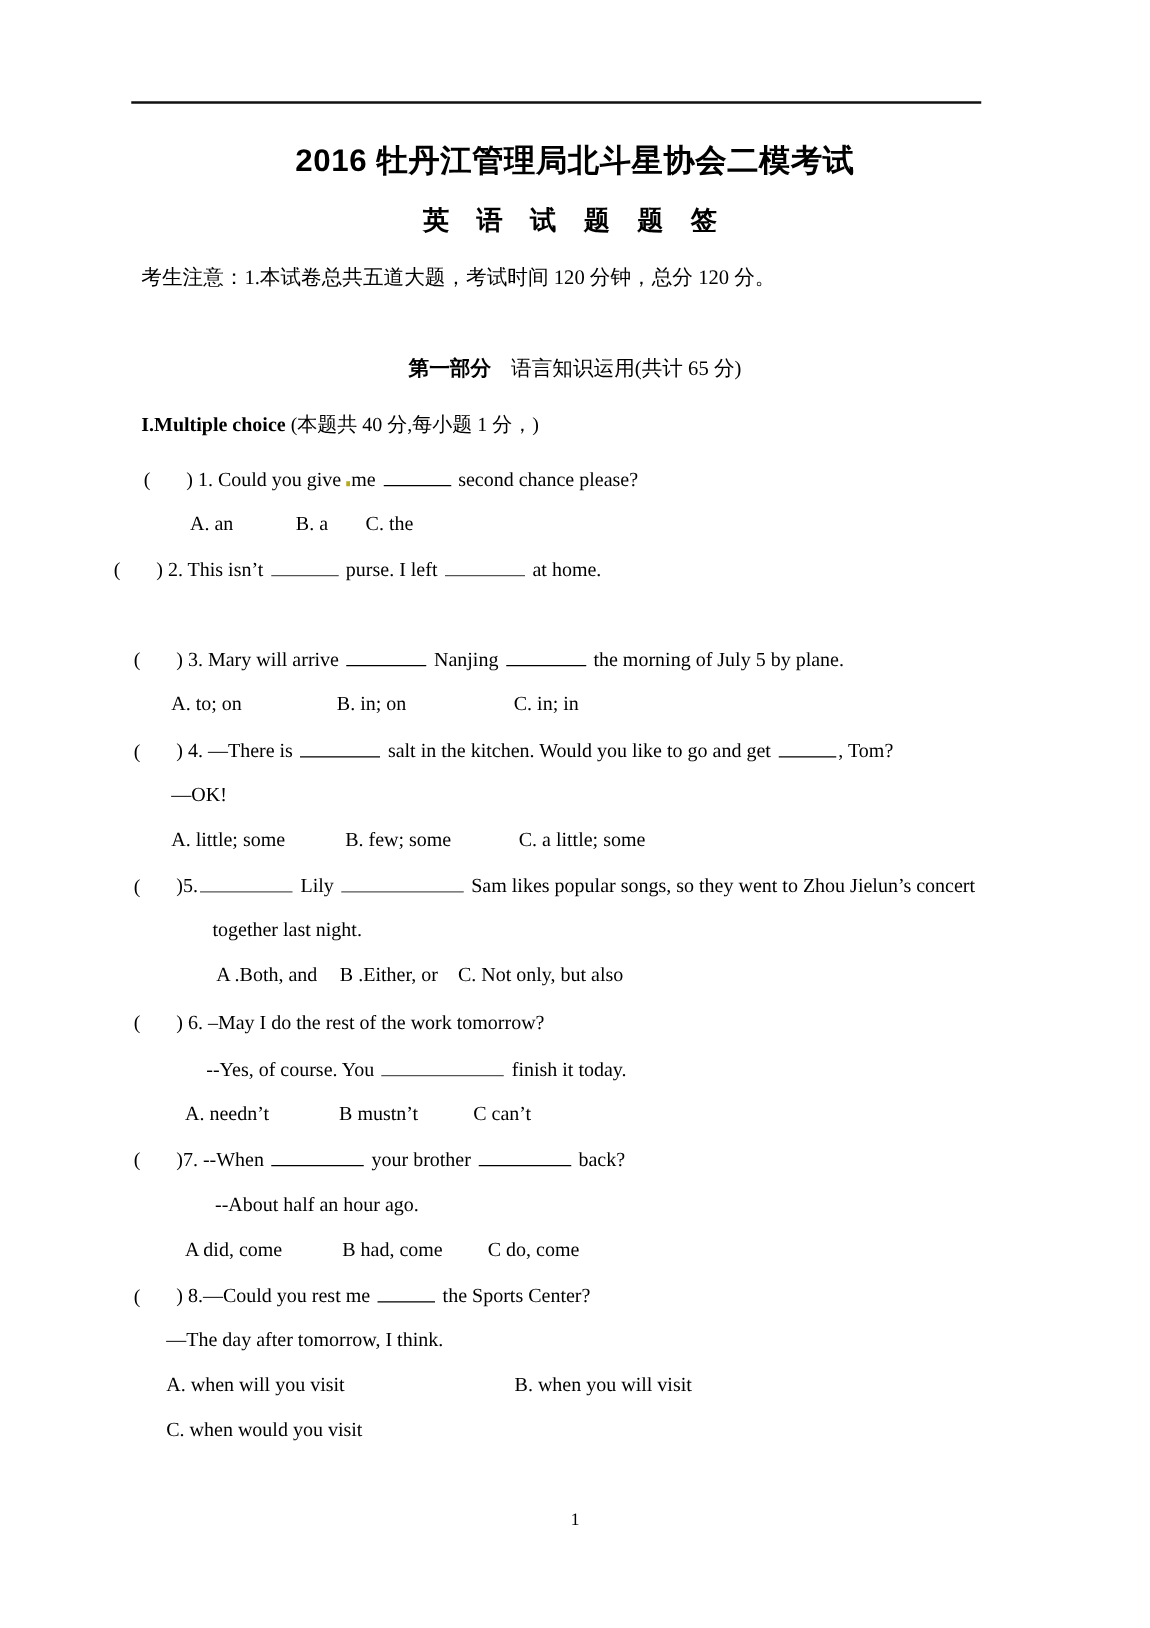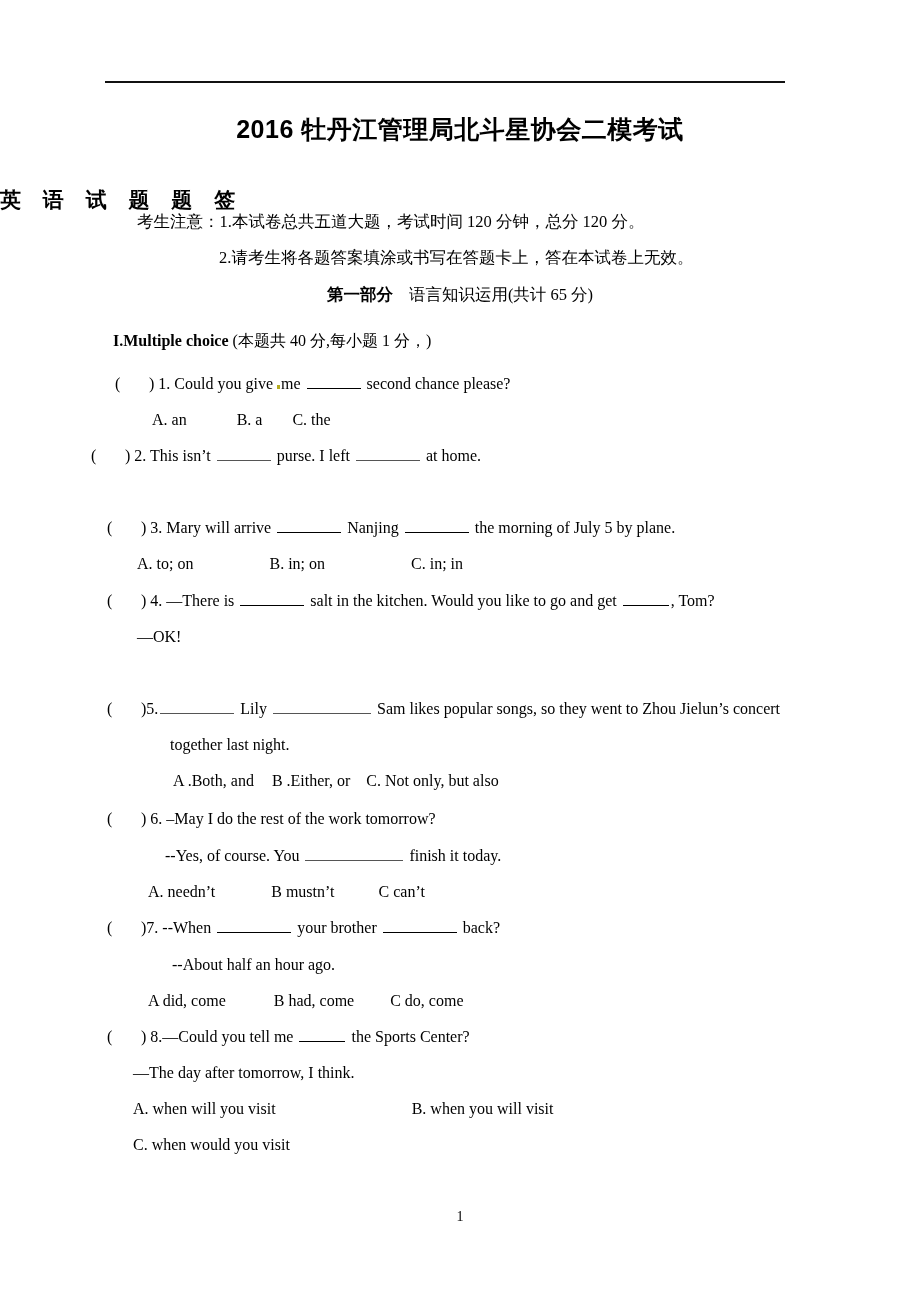--- a/index.html
+++ b/index.html
@@ -43,37 +43,37 @@
     font-weight: 700;
     font-size: 25px;
     letter-spacing: 0.5px;
     line-height: 32px;
     white-space: nowrap;
   }
   .doc-subtitle {
     position: absolute;
     left: 0; top: 163px;
     width: 920px;
+    text-align: center;
     font-family: "Liberation Sans", "DejaVu Sans", sans-serif;
     font-weight: 700;
     font-size: 21px;
     letter-spacing: 8px;
     line-height: 28px;
     white-space: nowrap;
-    margin-top: 23px;
   }
 
   
   .notice {
     position: absolute;
     font-size: 16.5px;
     line-height: 24px;
     white-space: nowrap;
   }
-  .notice-1 { left: 113px; top: 210px; margin-left: 24px; }
+  .notice-1 { left: 113px; top: 210px; }
   .notice-2 { left: 219px; top: 246px; }
 
   .part-heading {
     position: absolute;
     left: 0; top: 283px;
     width: 920px;
     text-align: center;
     font-size: 16.5px;
     line-height: 24px;
     white-space: nowrap;
@@ -142,50 +142,50 @@
 <body>
 
 <div class="page">
 
   <div class="header-rule"></div>
 
   <div class="doc-title">2016 牡丹江管理局北斗星协会二模考试</div>
   <div class="doc-subtitle">英 语 试 题 题 签</div>
 
   <div class="notice notice-1">考生注意：1.本试卷总共五道大题，考试时间 120 分钟，总分 120 分。</div>
-  <div class="notice notice-2">2.请考生将各题答案填涂或书写在答题卡上，答在本试卷上无效。</div>
 
   <div class="part-heading"><b>第一部分</b><span class="tabgap"></span><span>语言知识运用(共计 65 分)</span></div>
 
   <div class="section-heading"><span class="bold">I.Multiple choice </span><span>(本题共 40 分,每小题 1 分，)</span></div>
 
   <div class="row" style="left:115px; top:373px;"><span class="paren">(</span><span>)</span> <span>1.</span> <span>Could you give </span><span class="spellmark"></span><span>me </span><span class="blk w6"></span><span> second chance please?</span></div>
   <div class="row" style="left:152px; top:409px;"><span>A. an</span><span style="display:inline-block;width:50px"></span><span>B. a</span><span style="display:inline-block;width:30px"></span><span>C. the</span></div>
 
   <div class="row" style="left:91px; top:445px;"><span class="paren">(</span><span>)</span> <span>2.</span> <span>This isn’t </span><span class="blk w6 dotted"></span><span> purse. I left </span><span class="blk w7 dotted"></span><span> at home.</span></div>
 
   <div class="row" style="left:107px; top:517px;"><span class="paren">(</span><span>)</span> <span>3.</span> <span>Mary will arrive </span><span class="blk w7"></span><span> Nanjing </span><span class="blk w7"></span><span> the morning of July 5 by plane.</span></div>
   <div class="row" style="left:137px; top:553px;"><span>A. to; on</span><span style="display:inline-block;width:76px"></span><span>B. in; on</span><span style="display:inline-block;width:86px"></span><span>C. in; in</span></div>
 
   <div class="row" style="left:107px; top:590px;"><span class="paren">(</span><span>)</span> <span>4.</span> <span>—There is </span><span class="blk w7"></span><span> salt in the kitchen. Would you like to go and get </span><span class="blk w5"></span><span>, Tom?</span></div>
   <div class="row" style="left:137px; top:626px;">—OK!</div>
+  <div class="row" style="left:137px; top:662px;"><span>A. little; some</span><span style="display:inline-block;width:48px"></span><span>B. few; some</span><span style="display:inline-block;width:54px"></span><span>C. a little; some</span></div>
 
   <div class="row" style="left:107px; top:698px;"><span class="paren">(</span><span>)</span><span>5.</span><span class="blk w8 dotted"></span><span> Lily </span><span class="blk w10 dotted"></span><span> Sam likes popular songs, so they went to Zhou Jielun’s concert</span></div>
   <div class="row" style="left:170px; top:734px;">together last night.</div>
   <div class="row" style="left:173px; top:770px;"><span>A .Both, and</span><span style="display:inline-block;width:18px"></span><span>B .Either, or</span><span style="display:inline-block;width:16px"></span><span>C. Not only, but also</span></div>
 
   <div class="row" style="left:107px; top:808px;"><span class="paren">(</span><span>)</span> <span>6.</span> <span>–May I do the rest of the work tomorrow?</span></div>
   <div class="row" style="left:148px; top:881px;"><span>A. needn’t</span><span style="display:inline-block;width:56px"></span><span>B mustn’t</span><span style="display:inline-block;width:44px"></span><span>C can’t</span></div>
   <div class="row" style="left:165px; top:845px;"><span>--Yes, of course. You </span><span class="blk w10 dotted"></span><span> finish it today.</span></div>
 
   <div class="row" style="left:107px; top:917px;"><span class="paren">(</span><span>)</span><span>7.</span> <span>--When </span><span class="blk w8"></span><span> your brother </span><span class="blk w8"></span><span> back?</span></div>
   <div class="row" style="left:172px; top:954px;">--About half an hour ago.</div>
   <div class="row" style="left:148px; top:990px;"><span>A did, come</span><span style="display:inline-block;width:48px"></span><span>B had, come</span><span style="display:inline-block;width:36px"></span><span>C do, come</span></div>
 
-  <div class="row" style="left:107px; top:1026px;"><span class="paren">(</span><span>)</span> <span>8.</span><span>—Could you tell me </span><span class="blk w5"></span><span> the Sports Center?</span></div>
+  <div class="row" style="left:107px; top:1026px;"><span class="paren">(</span><span>)</span> <span>8.</span><span>—Could you rest me </span><span class="blk w5"></span><span> the Sports Center?</span></div>
   <div class="row" style="left:133px; top:1062px;">—The day after tomorrow, I think.</div>
   <div class="row" style="left:133px; top:1098px;"><span>A. when will you visit</span><span style="display:inline-block;width:136px"></span><span>B. when you will visit</span></div>
   <div class="row" style="left:133px; top:1134px;"><span>C. when would you visit</span></div>
 
 
   <div class="page-number">1</div>
 
 </div>
 
 </body></html>

